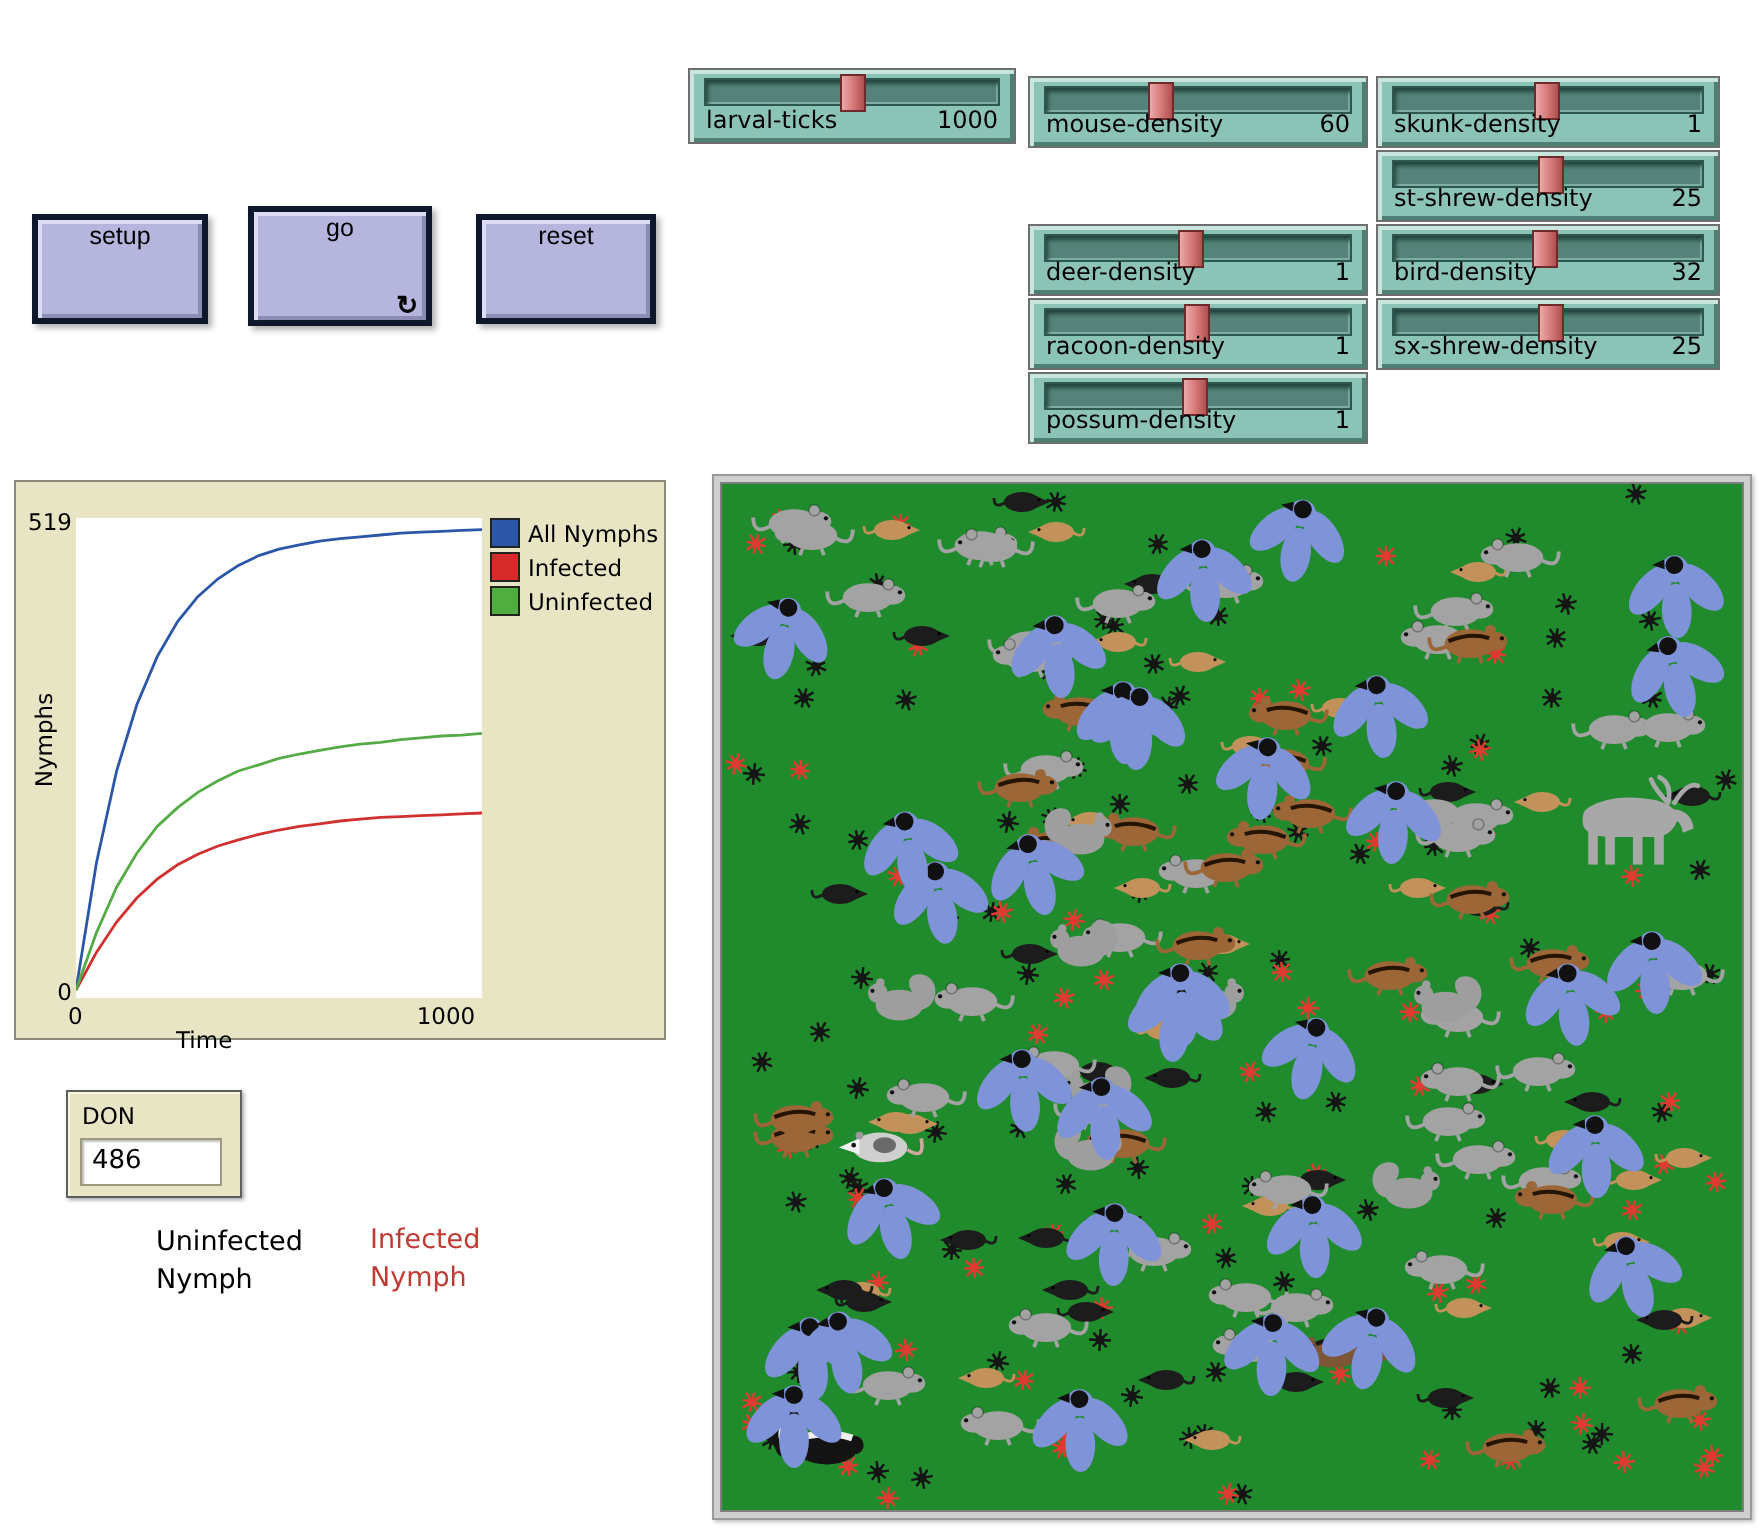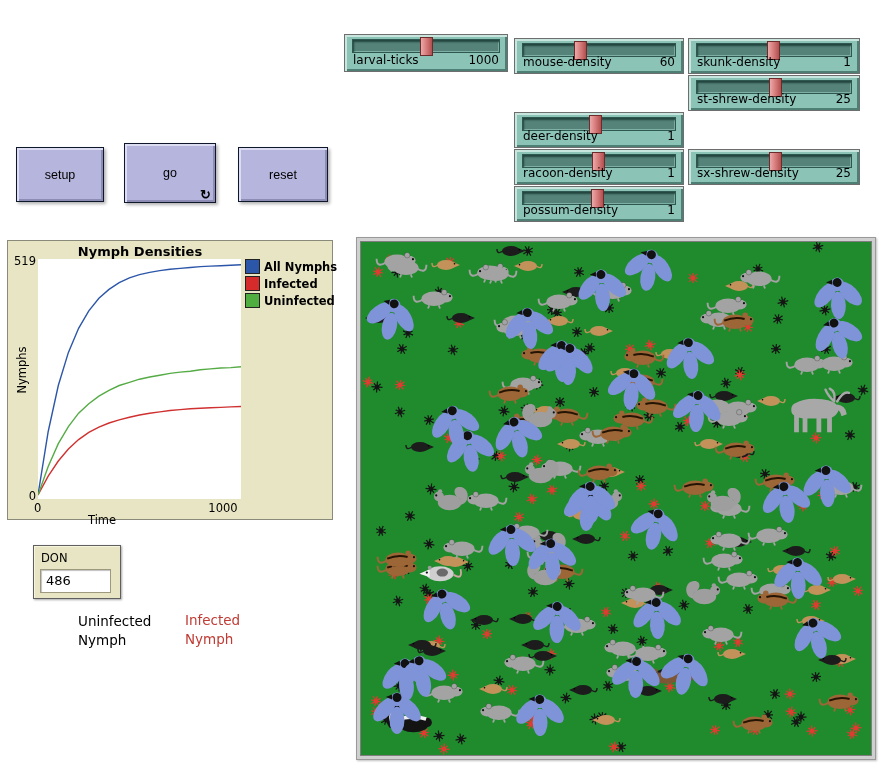--- a/index.html
+++ b/index.html
@@ -12,35 +12,35 @@
   .sl-groove{position:absolute;left:7px;right:7px;top:4px;height:12px;background:#55837a;
              border:1px solid #2e5750;
              box-shadow:inset 1px 2px 2px #22443e, inset -1px -1px 0 #7fb0a6;}
   .sl-handle{position:absolute;top:-3px;width:11px;height:17px;
              background:linear-gradient(90deg,#eaa9a9,#d97f7f 45%,#b14f4f);
              border:1px solid #6e2b2b;}
   .sl-label{position:absolute;left:8px;bottom:4px;font-size:12px;white-space:nowrap;}
   .sl-value{position:absolute;right:8px;bottom:4px;font-size:12px;}
 
   
-  .nl-btn{position:absolute;background:#b5b5dd;border:1px solid #0f172a;
+  .nl-btn{position:absolute;background:#b5b5dd;border:3px solid #0f172a;
           box-shadow:inset 2px 2px 0 #dcdcf2, inset -2px -2px 0 #8c8cb5, 2px 2px 3px rgba(0,0,0,.3);
-          display:flex;align-items:center;justify-content:center;font-size:12.5px;cursor:pointer;margin-top:40px;}
+          display:flex;align-items:flex-start;justify-content:center;font-size:12.5px;cursor:pointer;}
   .btn-forever{position:absolute;right:4px;bottom:1px;font-size:13px;font-weight:bold;line-height:13px;}
 
   
   .plot{position:absolute;left:7px;top:240px;width:324px;height:278px;background:#e8e5c4;
         border:1px solid #8a8a7a;}
   .plot-title{position:absolute;left:0;top:3px;width:264px;text-align:center;
               font-size:13px;font-weight:bold;}
   .plot-area{position:absolute;left:30px;top:18px;width:203px;height:240px;background:#ffffff;}
   .ax{position:absolute;font-size:11.5px;}
   .ylabel-rot{position:absolute;left:-16px;top:122px;width:60px;text-align:center;font-size:11.5px;
               transform:rotate(-90deg);transform-origin:center;}
-  .legend{position:absolute;left:237px;top:17px;font-weight:bold;}
+  .legend{position:absolute;left:237px;top:17px;}
   .legend-row{display:flex;align-items:center;height:17px;}
   .legend-swatch{width:13px;height:13px;border:1px solid #222;margin-right:4px;flex:none;}
   .legend-label{font-size:11.5px;white-space:nowrap;}
 
   
   .monitor{position:absolute;background:#e8e5c4;border:1px solid #5f5f5f;
            box-shadow:inset 1px 1px 0 #f8f5dd, 1px 1px 2px rgba(0,0,0,.35);}
   .mon-label{position:absolute;left:7px;top:5px;font-size:11.5px;}
   .mon-value{position:absolute;left:6px;top:23px;right:9px;height:22px;background:#fff;
              border:1px solid #9c997f;box-shadow:inset 1px 1px 1px rgba(0,0,0,.25);
@@ -88,20 +88,27 @@
     <span class="sl-label">st-shrew-density</span>
     <span class="sl-value">25</span>
   </div>
   <div class="slider" style="left:514px;top:112px;width:168px;height:34px">
     <div class="sl-groove">
         <div class="sl-handle" style="left: calc(47% - 5px);"></div>
       </div>
     <span class="sl-label">deer-density</span>
     <span class="sl-value">1</span>
   </div>
+  <div class="slider" style="left:688px;top:112px;width:170px;height:34px">
+    <div class="sl-groove">
+        <div class="sl-handle" style="left: calc(48% - 5px);"></div>
+      </div>
+    <span class="sl-label">bird-density</span>
+    <span class="sl-value">32</span>
+  </div>
   <div class="slider" style="left:514px;top:149px;width:168px;height:34px">
     <div class="sl-groove">
         <div class="sl-handle" style="left: calc(49% - 5px);"></div>
       </div>
     <span class="sl-label">racoon-density</span>
     <span class="sl-value">1</span>
   </div>
   <div class="slider" style="left:688px;top:149px;width:170px;height:34px">
     <div class="sl-groove">
         <div class="sl-handle" style="left: calc(50% - 5px);"></div>
@@ -122,21 +129,20 @@
   </button>
   <button class="nl-btn" style="left:124px;top:103px;width:92px;height:60px">
     <span>go</span>
     <span class="btn-forever">↻</span>
   </button>
   <button class="nl-btn" style="left:238px;top:107px;width:90px;height:55px">
     <span>reset</span>
   </button>
 
   <div class="plot">
-    <div class="plot-title">Nymph Densities</div>
     <div class="plot-area">
       <svg id="plot-svg" width="203" height="240">
           <polyline points="0.0,236.0 10.2,172.5 20.3,126.5 30.4,93.4 40.6,69.3 50.8,51.8 60.9,39.3 71.0,30.4 81.2,23.7 91.4,18.8 101.5,15.6 111.7,13.4 121.8,11.6 132.0,10.3 142.1,9.4 152.3,8.5 162.4,7.6 172.5,7.1 182.7,6.7 192.8,6.2 203.0,5.8" fill="none" stroke="#2c56a8" stroke-width="1.4"></polyline>
           <polyline points="0.0,236.0 10.2,217.2 20.3,202.0 30.4,190.0 40.6,180.6 50.8,173.4 60.9,168.1 71.0,164.0 81.2,160.9 91.4,158.2 101.5,156.0 111.7,154.2 121.8,152.9 132.0,151.5 142.1,150.6 152.3,149.7 162.4,149.3 172.5,148.8 182.7,148.4 192.8,147.9 203.0,147.5" fill="none" stroke="#d03030" stroke-width="1.4"></polyline>
           <polyline points="0.0,236.0 10.2,207.4 20.3,184.6 30.4,167.6 40.6,154.2 50.8,144.8 60.9,137.2 71.0,131.4 81.2,126.5 91.4,123.4 101.5,120.2 111.7,118.0 121.8,116.2 132.0,114.4 142.1,113.1 152.3,112.2 162.4,110.8 172.5,109.9 182.7,109.0 192.8,108.6 203.0,107.7" fill="none" stroke="#55ab45" stroke-width="1.4"></polyline>
         </svg>
     </div>
     <span class="ax" style="left:2px;top:13px;width:26px;text-align:right">519</span>
     <span class="ax" style="left:14px;top:248px;width:14px;text-align:right">0</span>
     <span class="ylabel-rot">Nymphs</span>

